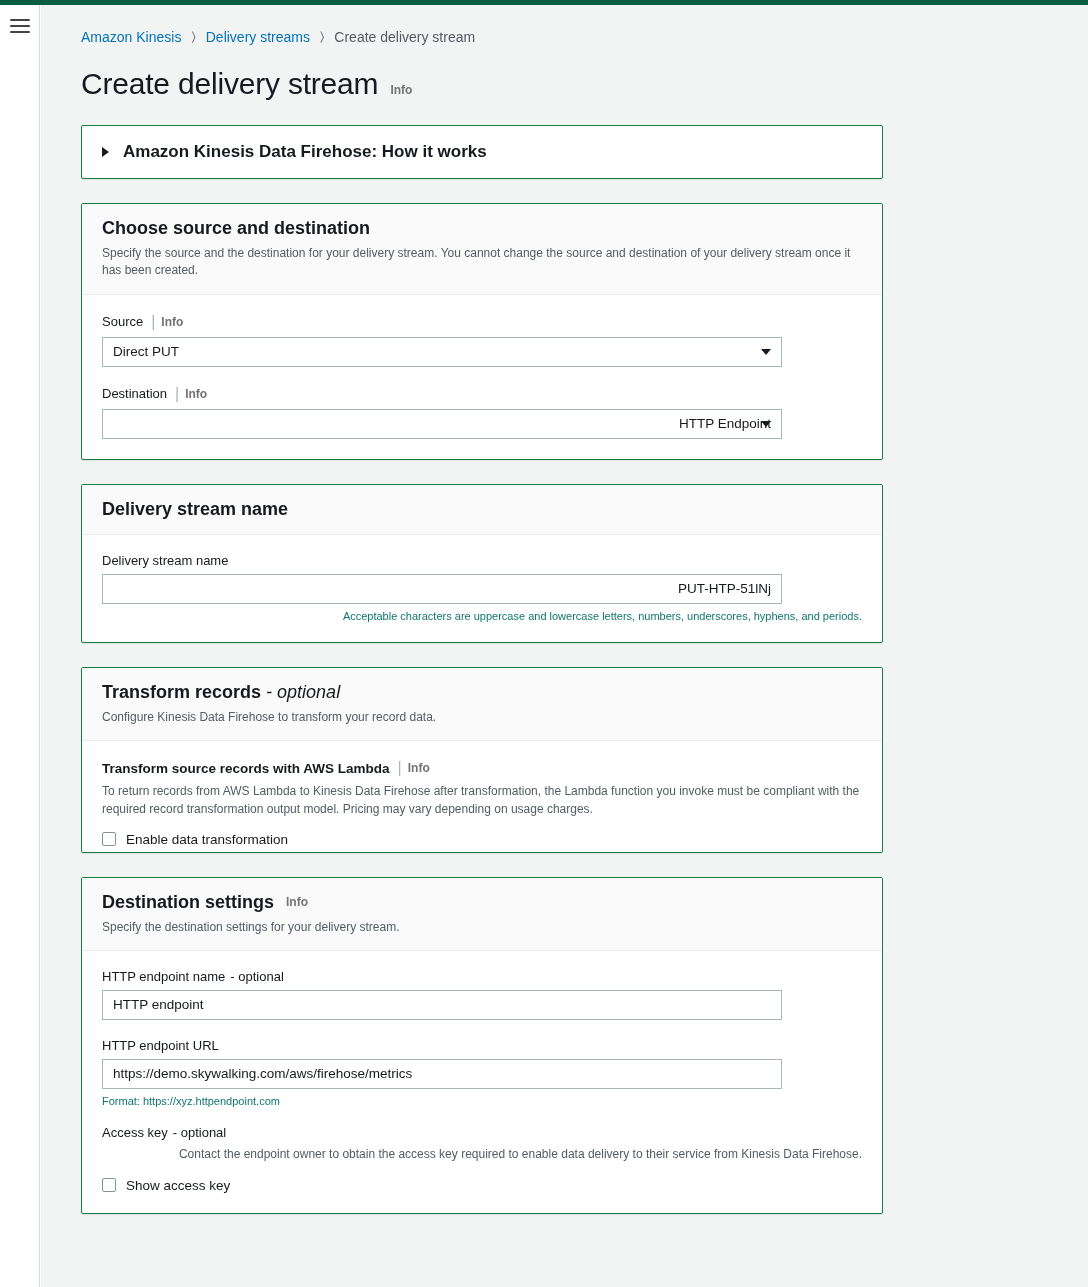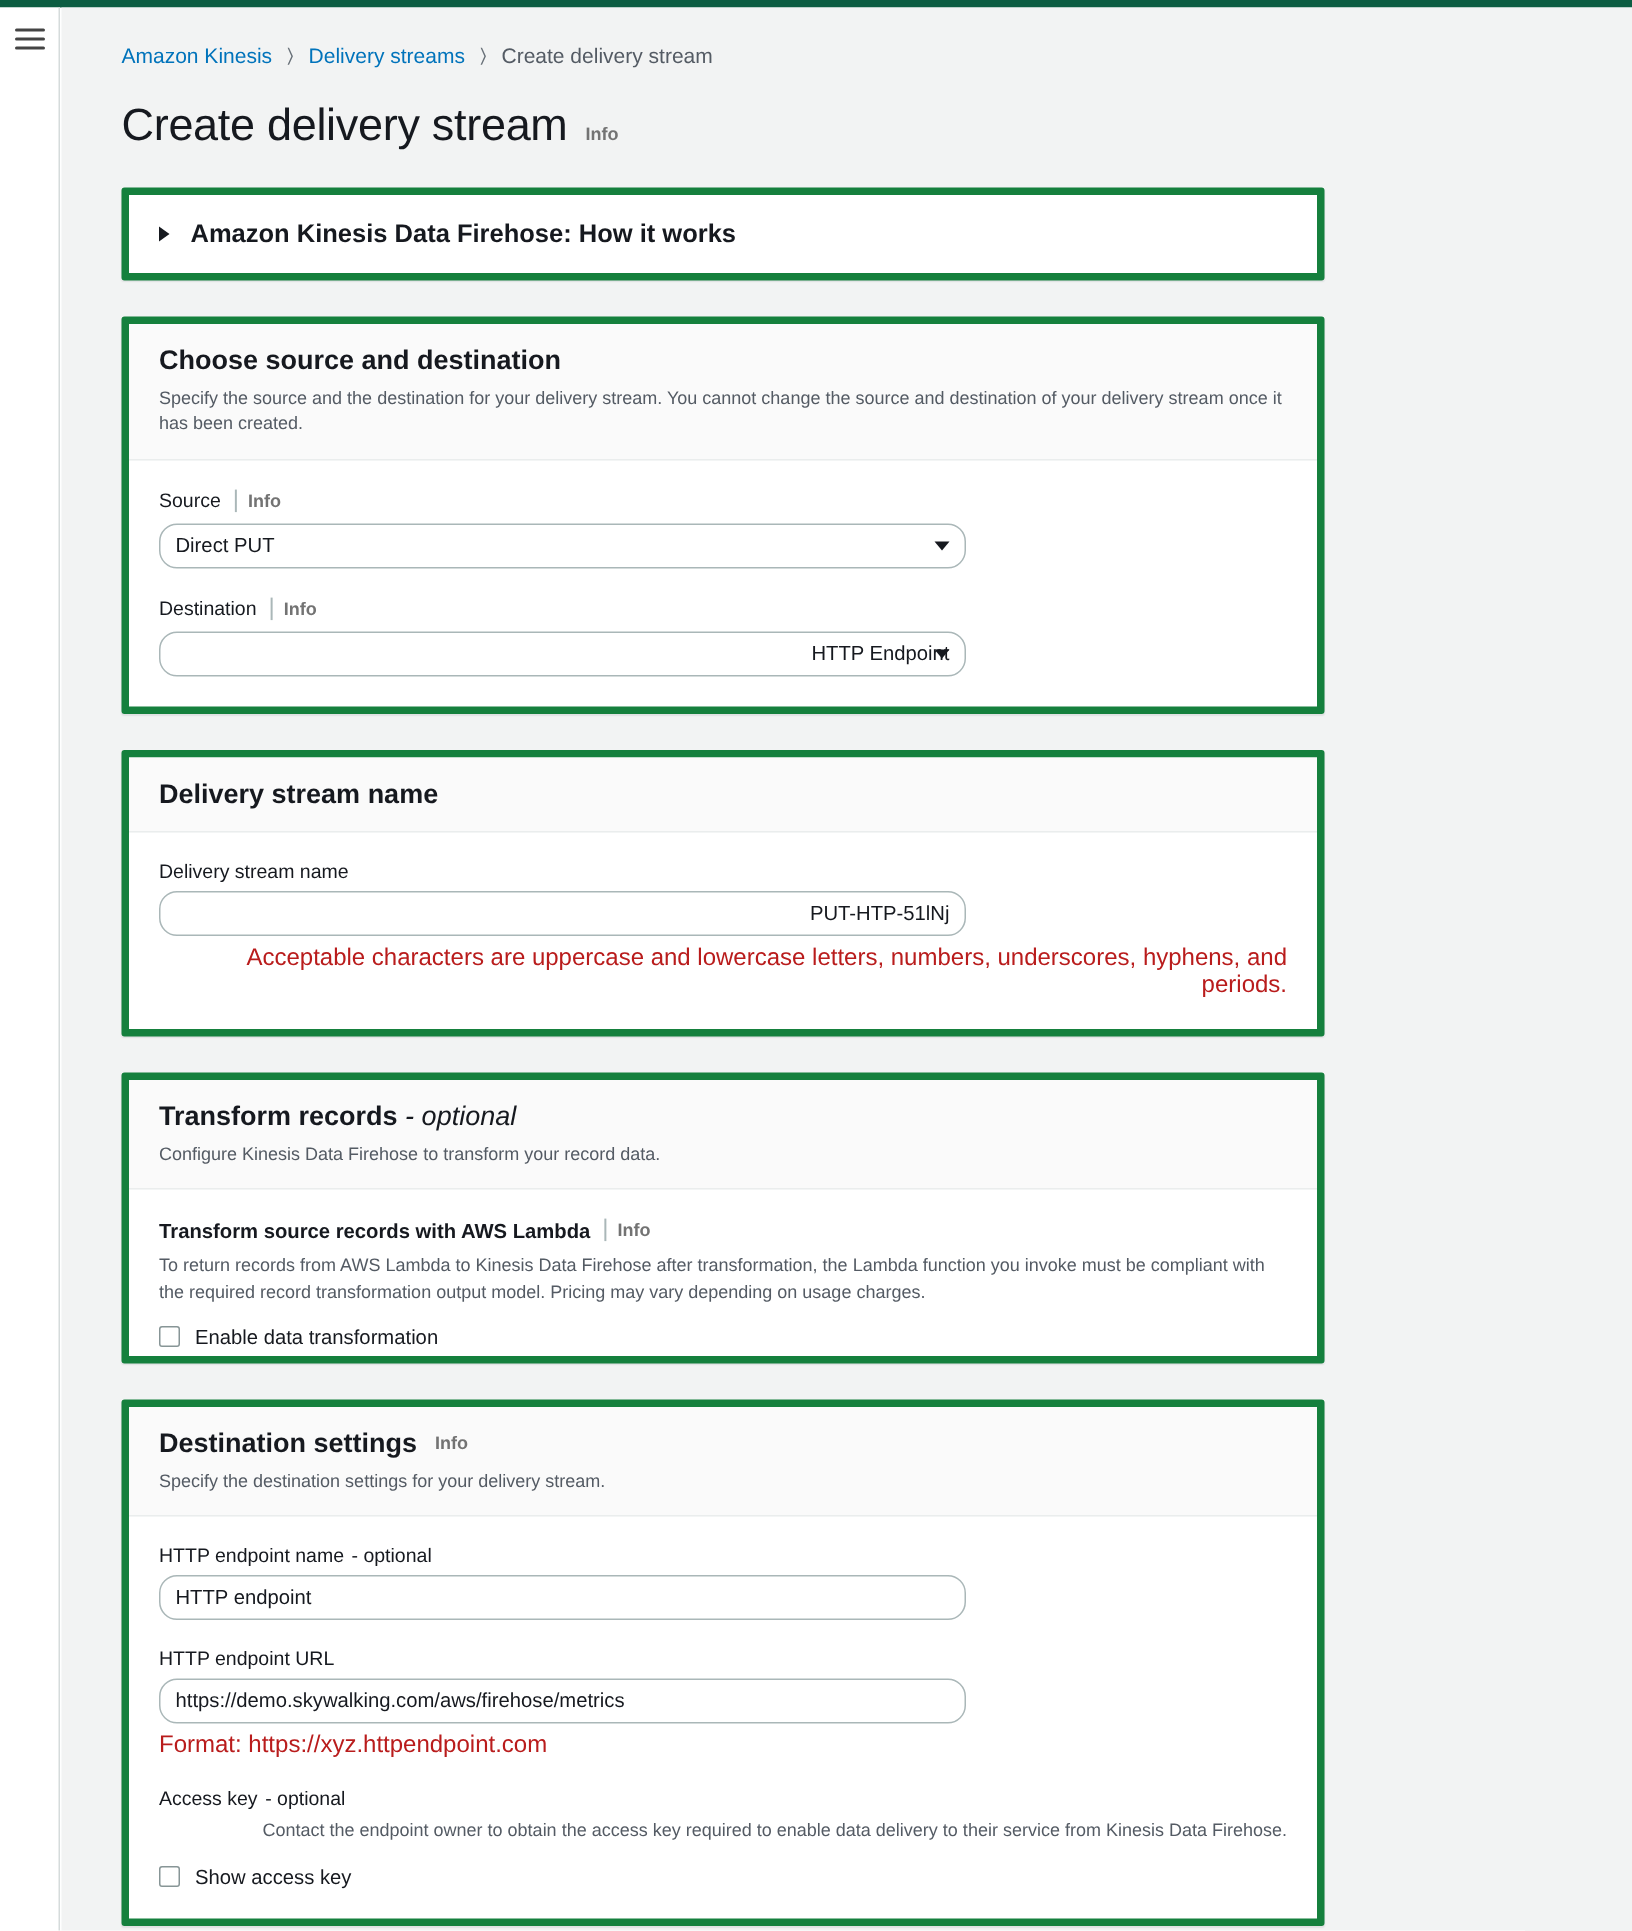--- a/index.html
+++ b/index.html
@@ -52,21 +52,21 @@
   }
   .info-link {
     color: #737373; font-size: 12px; font-weight: bold; margin-left: 12px; cursor: pointer;
   }
   .info-sep {
     color: #aab7b8; margin: 0 6px 0 8px;
   }
   .content { padding: 24px 0 0 40px; }
   .card {
     background: #ffffff;
-    border: 5px solid #15803d;
+    border: 1px solid #15803d;
     border-radius: 2px;
     width: 802px;
     margin-bottom: 24px;
     box-shadow: 0 1px 1px 0 rgba(0,28,36,0.08);
   }
   .card-header {
     padding: 14px 20px;
     background: #fafafa;
     border-bottom: 1px solid #eaeded;
   }
@@ -91,40 +91,40 @@
     margin-right: 14px;
   }
   .collapsible h2 { font-size: 17px; font-weight: bold; margin: 0; }
   .field { margin-bottom: 18px; }
   .field:last-child { margin-bottom: 15px; text-align: right; }
   .label-row { display: flex; align-items: center; margin-bottom: 6px; }
   .label {
     font-size: 13px; color: #16191f;
   }
   .select, .text-input {
-    width: 538px; height: 30px;
+    width: 680px; height: 30px;
     border: 1px solid #aab7b8;
-    border-radius: 12px;
+    border-radius: 0;
     background: #ffffff;
     font-size: 13.5px;
     color: #16191f;
     padding: 0 10px;
     line-height: 28px;
     position: relative;
   }
   .select { cursor: pointer; }
   .caret {
     position: absolute; right: 10px; top: 11px;
     width: 0; height: 0;
     border-left: 5px solid transparent;
     border-right: 5px solid transparent;
     border-top: 6px solid #16191f;
   }
   .hint {
-    font-size: 16px; color: #b91c1c; margin-top: 6px;
+    font-size: 11px; color: #0f766e; margin-top: 6px;
   }
   .sub-label {
     font-size: 13.5px; font-weight: bold; color: #16191f;
   }
   .sub-desc {
     font-size: 12px; color: #545b64; margin-top: 4px; line-height: 1.45; max-width: 760px;
   }
   .checkbox-row {
     display: flex; align-items: center; margin-top: 14px;
   }

